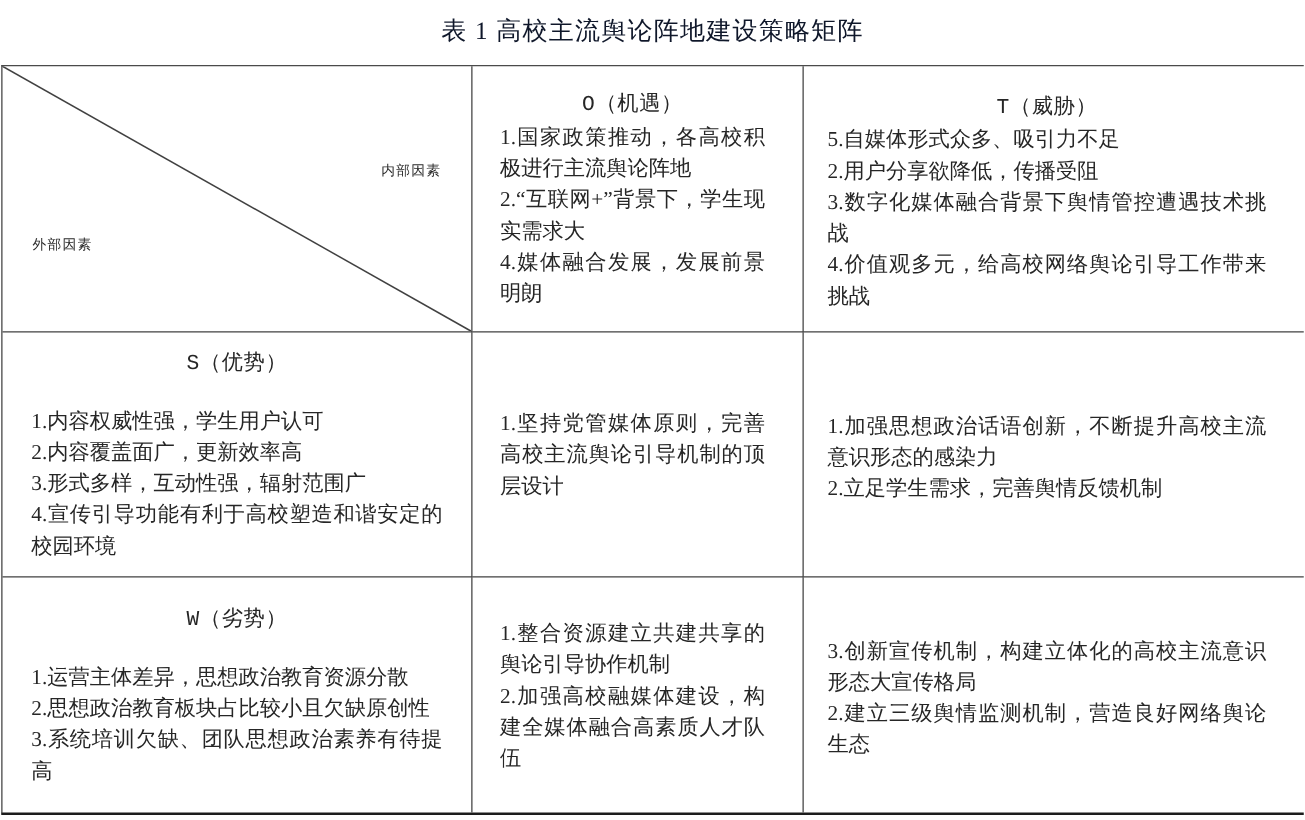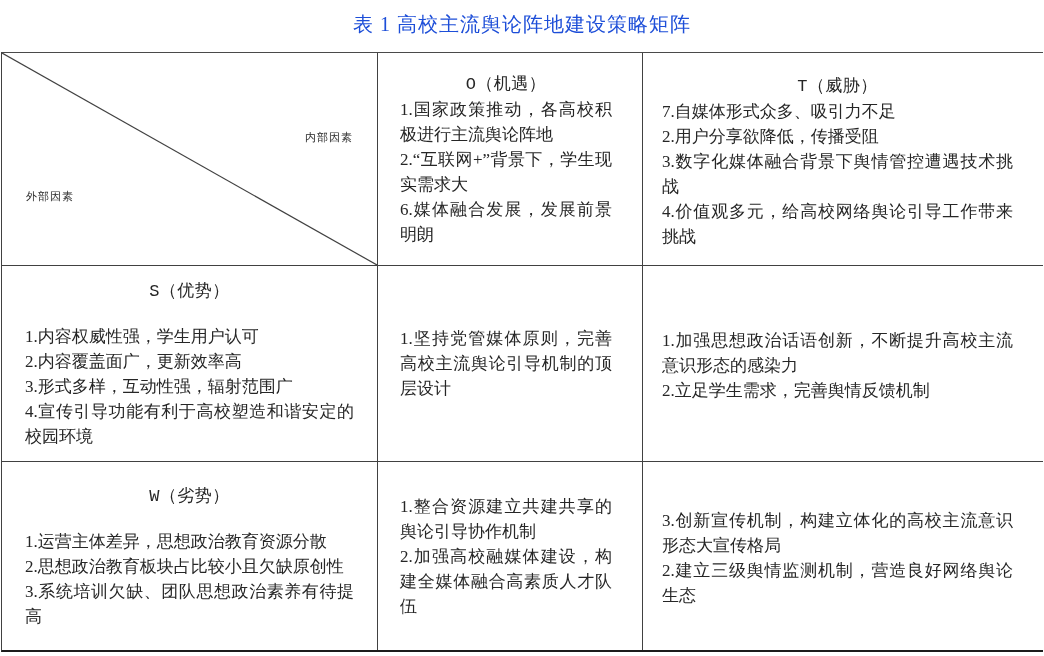--- a/index.html
+++ b/index.html
@@ -19,21 +19,21 @@
     background: #ffffff;
   }
   .table-title {
     position: absolute;
     top: 11px;
     left: 0;
     width: 100%;
     text-align: center;
     font-size: 20px;
     letter-spacing: 1px;
-    color: #1d4ed8;
+    color: #0f172a;
   }
   .matrix {
     position: absolute;
     top: 52px;
     left: 1px;
     width: 1041px;
     border-top: 1px solid #4a4a4a;
     border-left: 1px solid #414141;
     border-bottom: 2px solid #1c1c1c;
     display: grid;
@@ -95,28 +95,28 @@
       </svg>
       <span class="corner-label internal">内部因素</span>
       <span class="corner-label external">外部因素</span>
     </div>
 
     <div class="cell c2 r1 pad-col2">
       <div class="cell-header">O（机遇）</div>
       <div class="cell-list">
           <div class="list-item">1.国家政策推动，各高校积极进行主流舆论阵地</div>
           <div class="list-item">2.“互联网+”背景下，学生现实需求大</div>
-          <div class="list-item">6.媒体融合发展，发展前景明朗</div>
+          <div class="list-item">4.媒体融合发展，发展前景明朗</div>
         </div>
     </div>
 
     <div class="cell r1 pad-col3">
       <div class="cell-header">T（威胁）</div>
       <div class="cell-list">
-          <div class="list-item">7.自媒体形式众多、吸引力不足</div>
+          <div class="list-item">5.自媒体形式众多、吸引力不足</div>
           <div class="list-item">2.用户分享欲降低，传播受阻</div>
           <div class="list-item">3.数字化媒体融合背景下舆情管控遭遇技术挑战</div>
           <div class="list-item">4.价值观多元，给高校网络舆论引导工作带来挑战</div>
         </div>
     </div>
 
     <div class="cell c1 r2 pad-col1">
       <div class="cell-header">S（优势）</div>
       <div class="cell-list">
           <div class="list-item">1.内容权威性强，学生用户认可</div>

